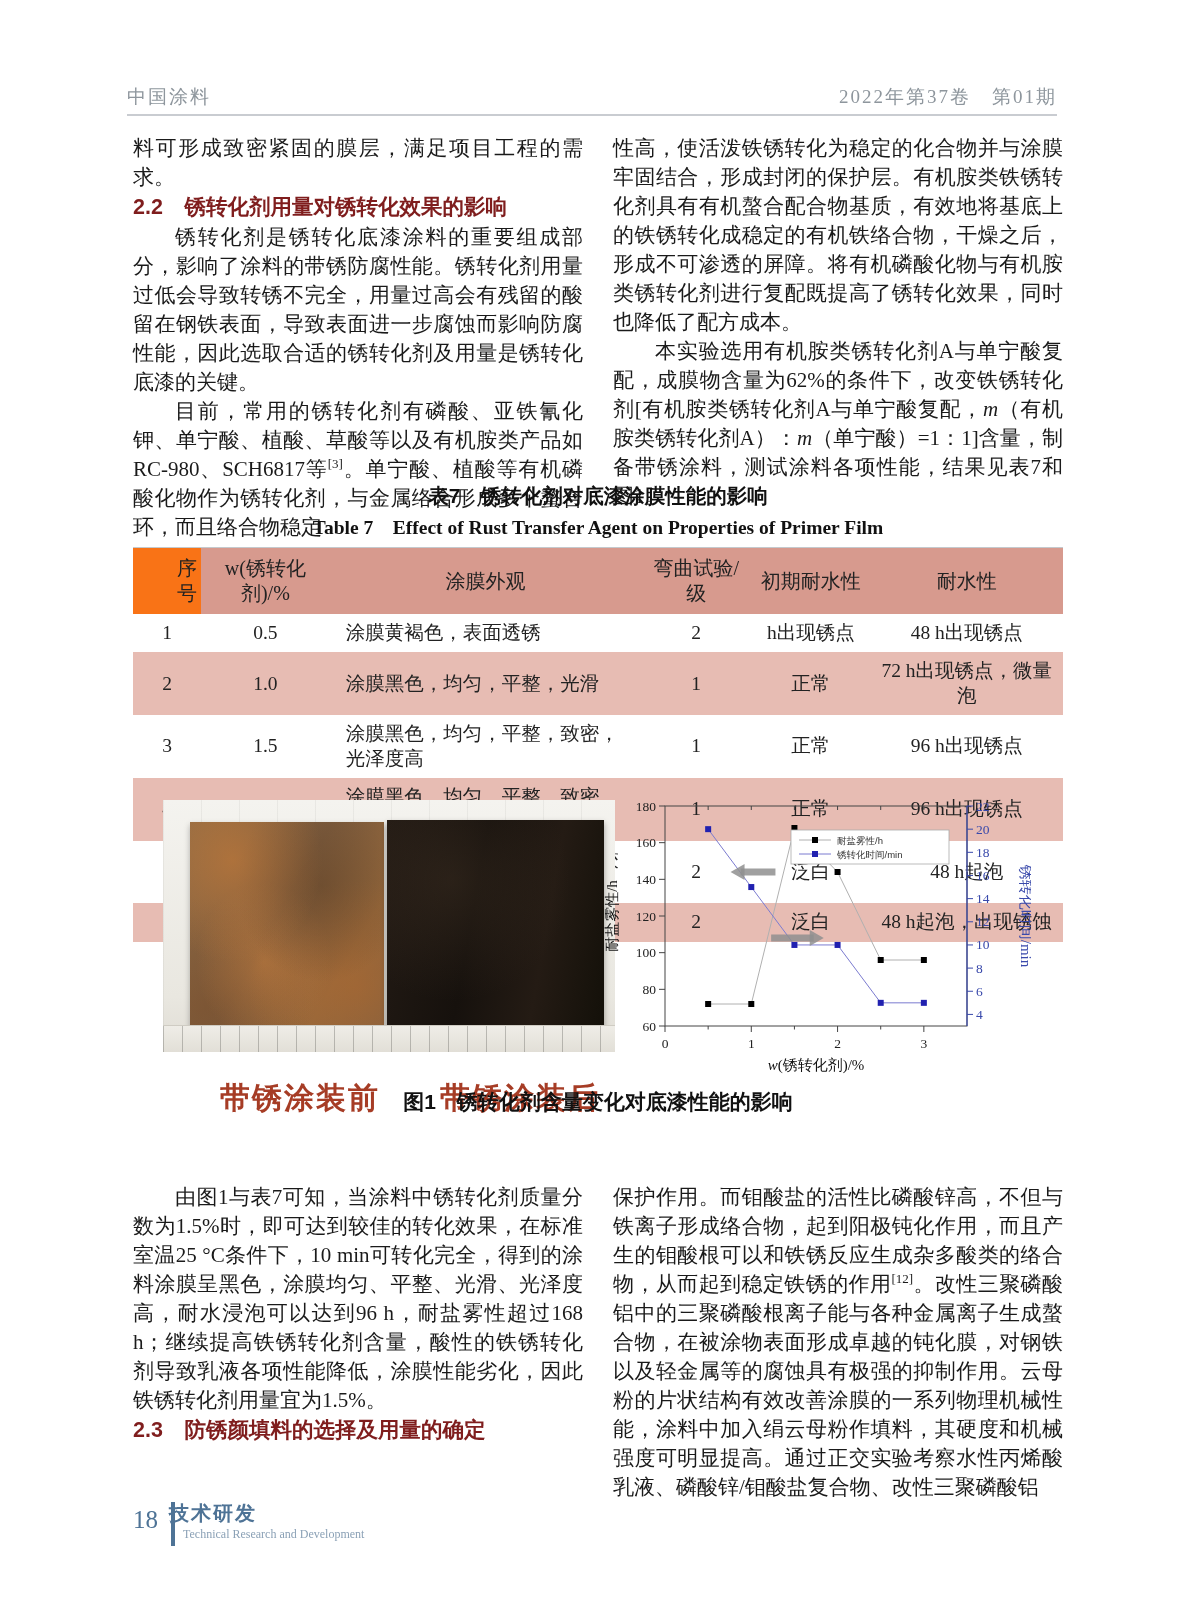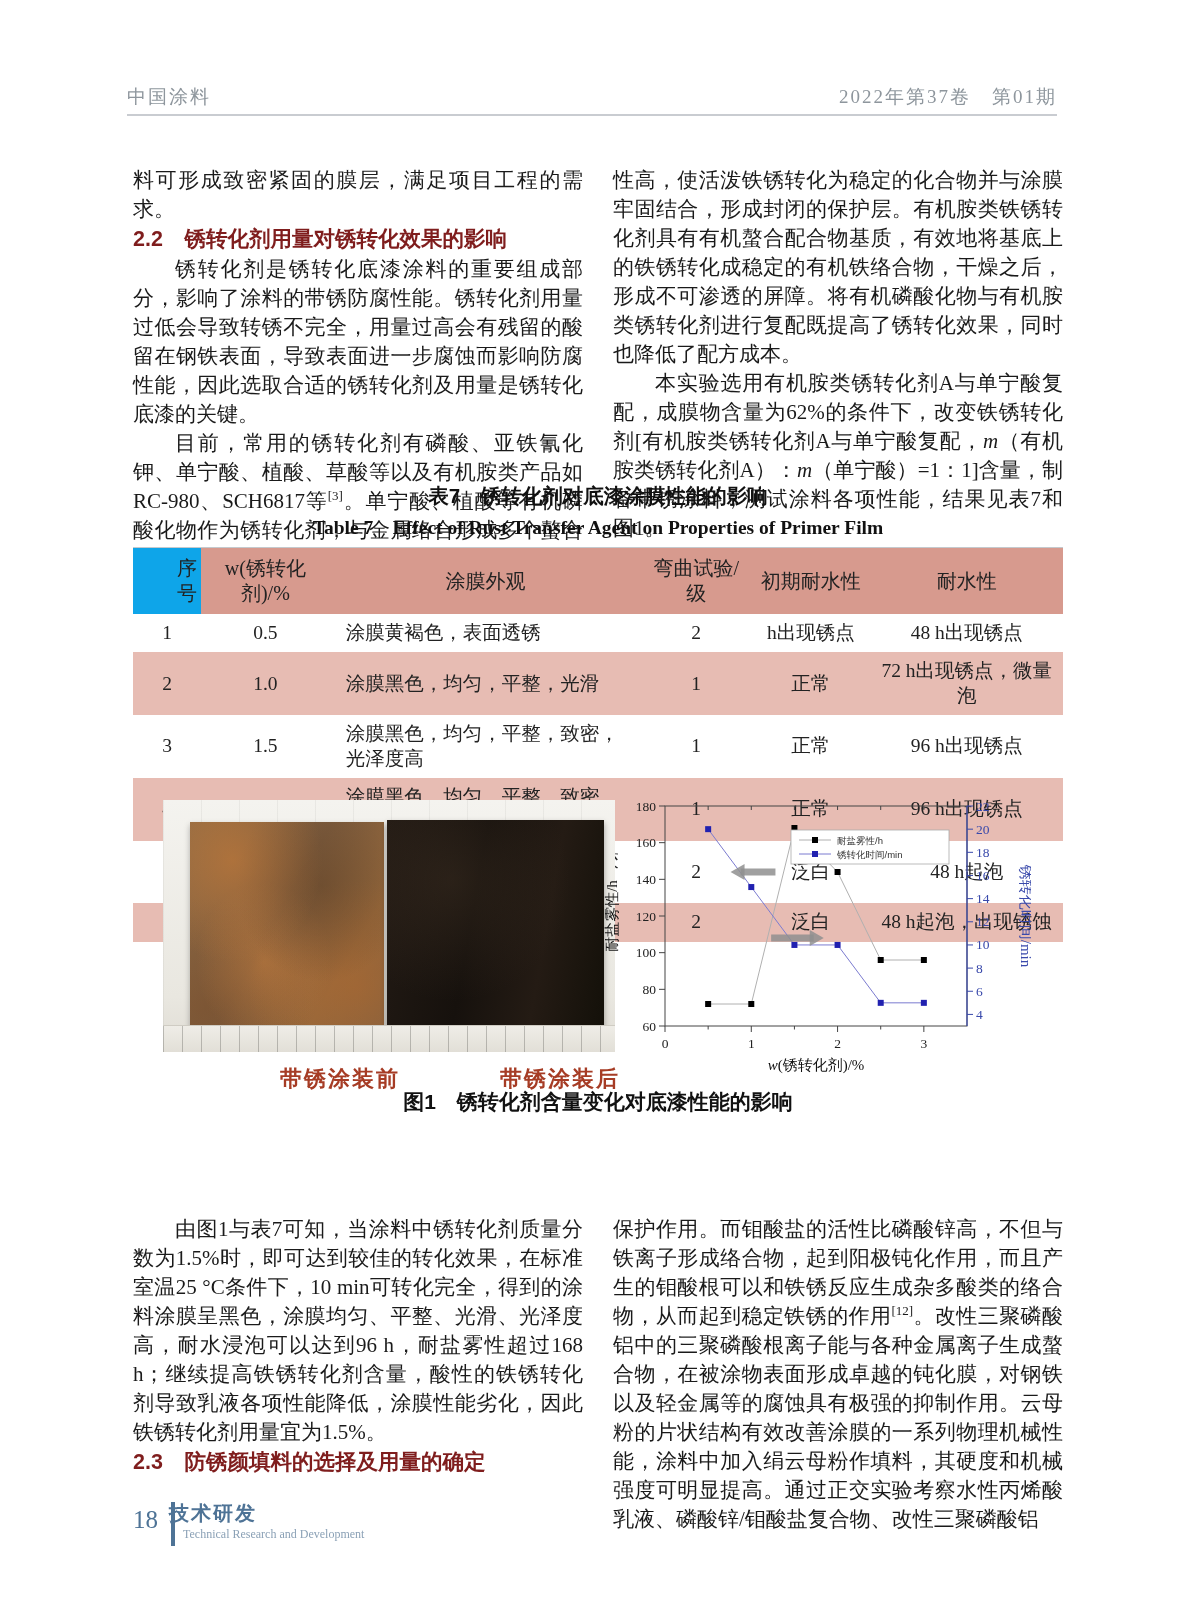--- a/index.html
+++ b/index.html
@@ -3,21 +3,21 @@
 <meta charset="utf-8">
 <style>
   html,body{margin:0;padding:0;background:#fff;}
   .page{position:relative;width:1187px;height:1600px;background:#fff;overflow:hidden;
         font-family:"Liberation Serif","DejaVu Serif",serif;color:#1a1a1a;}
   
   .hdr{position:absolute;left:127px;top:80px;width:930px;height:30px;
        border-bottom:2px solid #c9ccd1;display:flex;justify-content:space-between;align-items:flex-end;
        font-size:19px;color:#8e969d;letter-spacing:2px;padding-bottom:4px;}
   
-  .col{position:absolute;width:450px;font-size:21px;line-height:29px;text-align:justify;margin-top:32px;}
+  .col{position:absolute;width:450px;font-size:21px;line-height:29px;text-align:justify;}
   .col p{margin:0;}
   .col p.ind{text-indent:2em;}
   .sechead{font-family:"Liberation Sans","DejaVu Sans",sans-serif;font-weight:bold;
            color:#7f1d1d;font-size:21.5px;line-height:31px;margin:1px 0;}
   sup{font-size:62%;vertical-align:super;line-height:0;}
   sub{font-size:62%;vertical-align:sub;line-height:0;}
   i{font-family:"Liberation Serif",serif;}
   
   .tblock{position:absolute;left:133px;top:466px;width:930px;}
   .tcap-cn{font-family:"Liberation Sans","DejaVu Sans",sans-serif;font-weight:bold;
@@ -45,22 +45,22 @@
        radial-gradient(ellipse at 38% 66%, rgba(214,134,62,.45), transparent 40%),
        radial-gradient(ellipse at 86% 78%, rgba(176,104,46,.5), transparent 46%),
        radial-gradient(ellipse at 8% 88%, rgba(122,78,42,.5), transparent 42%),
        linear-gradient(120deg,#906b45,#7d5c3e 45%,#95683c 75%,#82603f);
      box-shadow:0 3px 6px rgba(0,0,0,.28);}
   .panel-black{position:absolute;left:224px;top:20px;width:217px;height:216px;
      background:
        radial-gradient(ellipse at 30% 28%, rgba(75,58,42,.35), transparent 55%),
        linear-gradient(100deg,#221a14,#16110d 40%,#241b14 70%,#131009);
      box-shadow:0 3px 6px rgba(0,0,0,.35);}
-  .plabel{position:absolute;top:274px;width:200px;text-align:right;
-     font-weight:bold;font-size:22px;color:#a63c25;letter-spacing:2px;}
+  .plabel{position:absolute;top:288px;width:200px;text-align:center;
+     font-weight:bold;font-size:30px;color:#a63c25;letter-spacing:2px;}
   .pl1{left:67px;} .pl2{left:287px;}
   .chartbox{position:absolute;left:468px;top:0px;width:430px;height:292px;}
   .fcap-cn{position:absolute;left:0;top:298px;width:930px;text-align:center;
      font-family:"Liberation Sans","DejaVu Sans",sans-serif;font-weight:bold;font-size:21px;color:#111;}
   .fcap-en{position:absolute;left:0;top:330px;width:930px;text-align:center;
      font-weight:bold;font-size:19.5px;color:#111;}
   
   .tick{font:13.5px "Liberation Serif",serif;fill:#222;}
   .legend{font:9.5px "Liberation Sans",sans-serif;fill:#333;}
   .axlabel{font:15px "Liberation Serif",serif;fill:#111;}
@@ -101,21 +101,21 @@
       <colgroup>
         <col style="width:6%">
           <col style="width:14%">
           <col style="width:34%">
         <col style="width:12%">
           <col style="width:13%">
           <col style="width:21%">
       </colgroup>
       <thead>
           <tr id="thead-row">
-            <th style="background: #0ea5e9; padding-left: 44px;">序号</th>
+            <th style="background: #f97316; padding-left: 44px;">序号</th>
             <th style="background: rgb(215, 154, 142);">w(锈转化剂)/%</th>
             <th style="background: rgb(215, 154, 142);">涂膜外观</th>
             <th style="background: rgb(215, 154, 142);">弯曲试验/级</th>
             <th style="background: rgb(215, 154, 142);">初期耐水性</th>
             <th style="background: rgb(215, 154, 142);">耐水性</th>
           </tr>
         </thead>
       <tbody id="tbody">
           <tr>
             <td>1</td>

